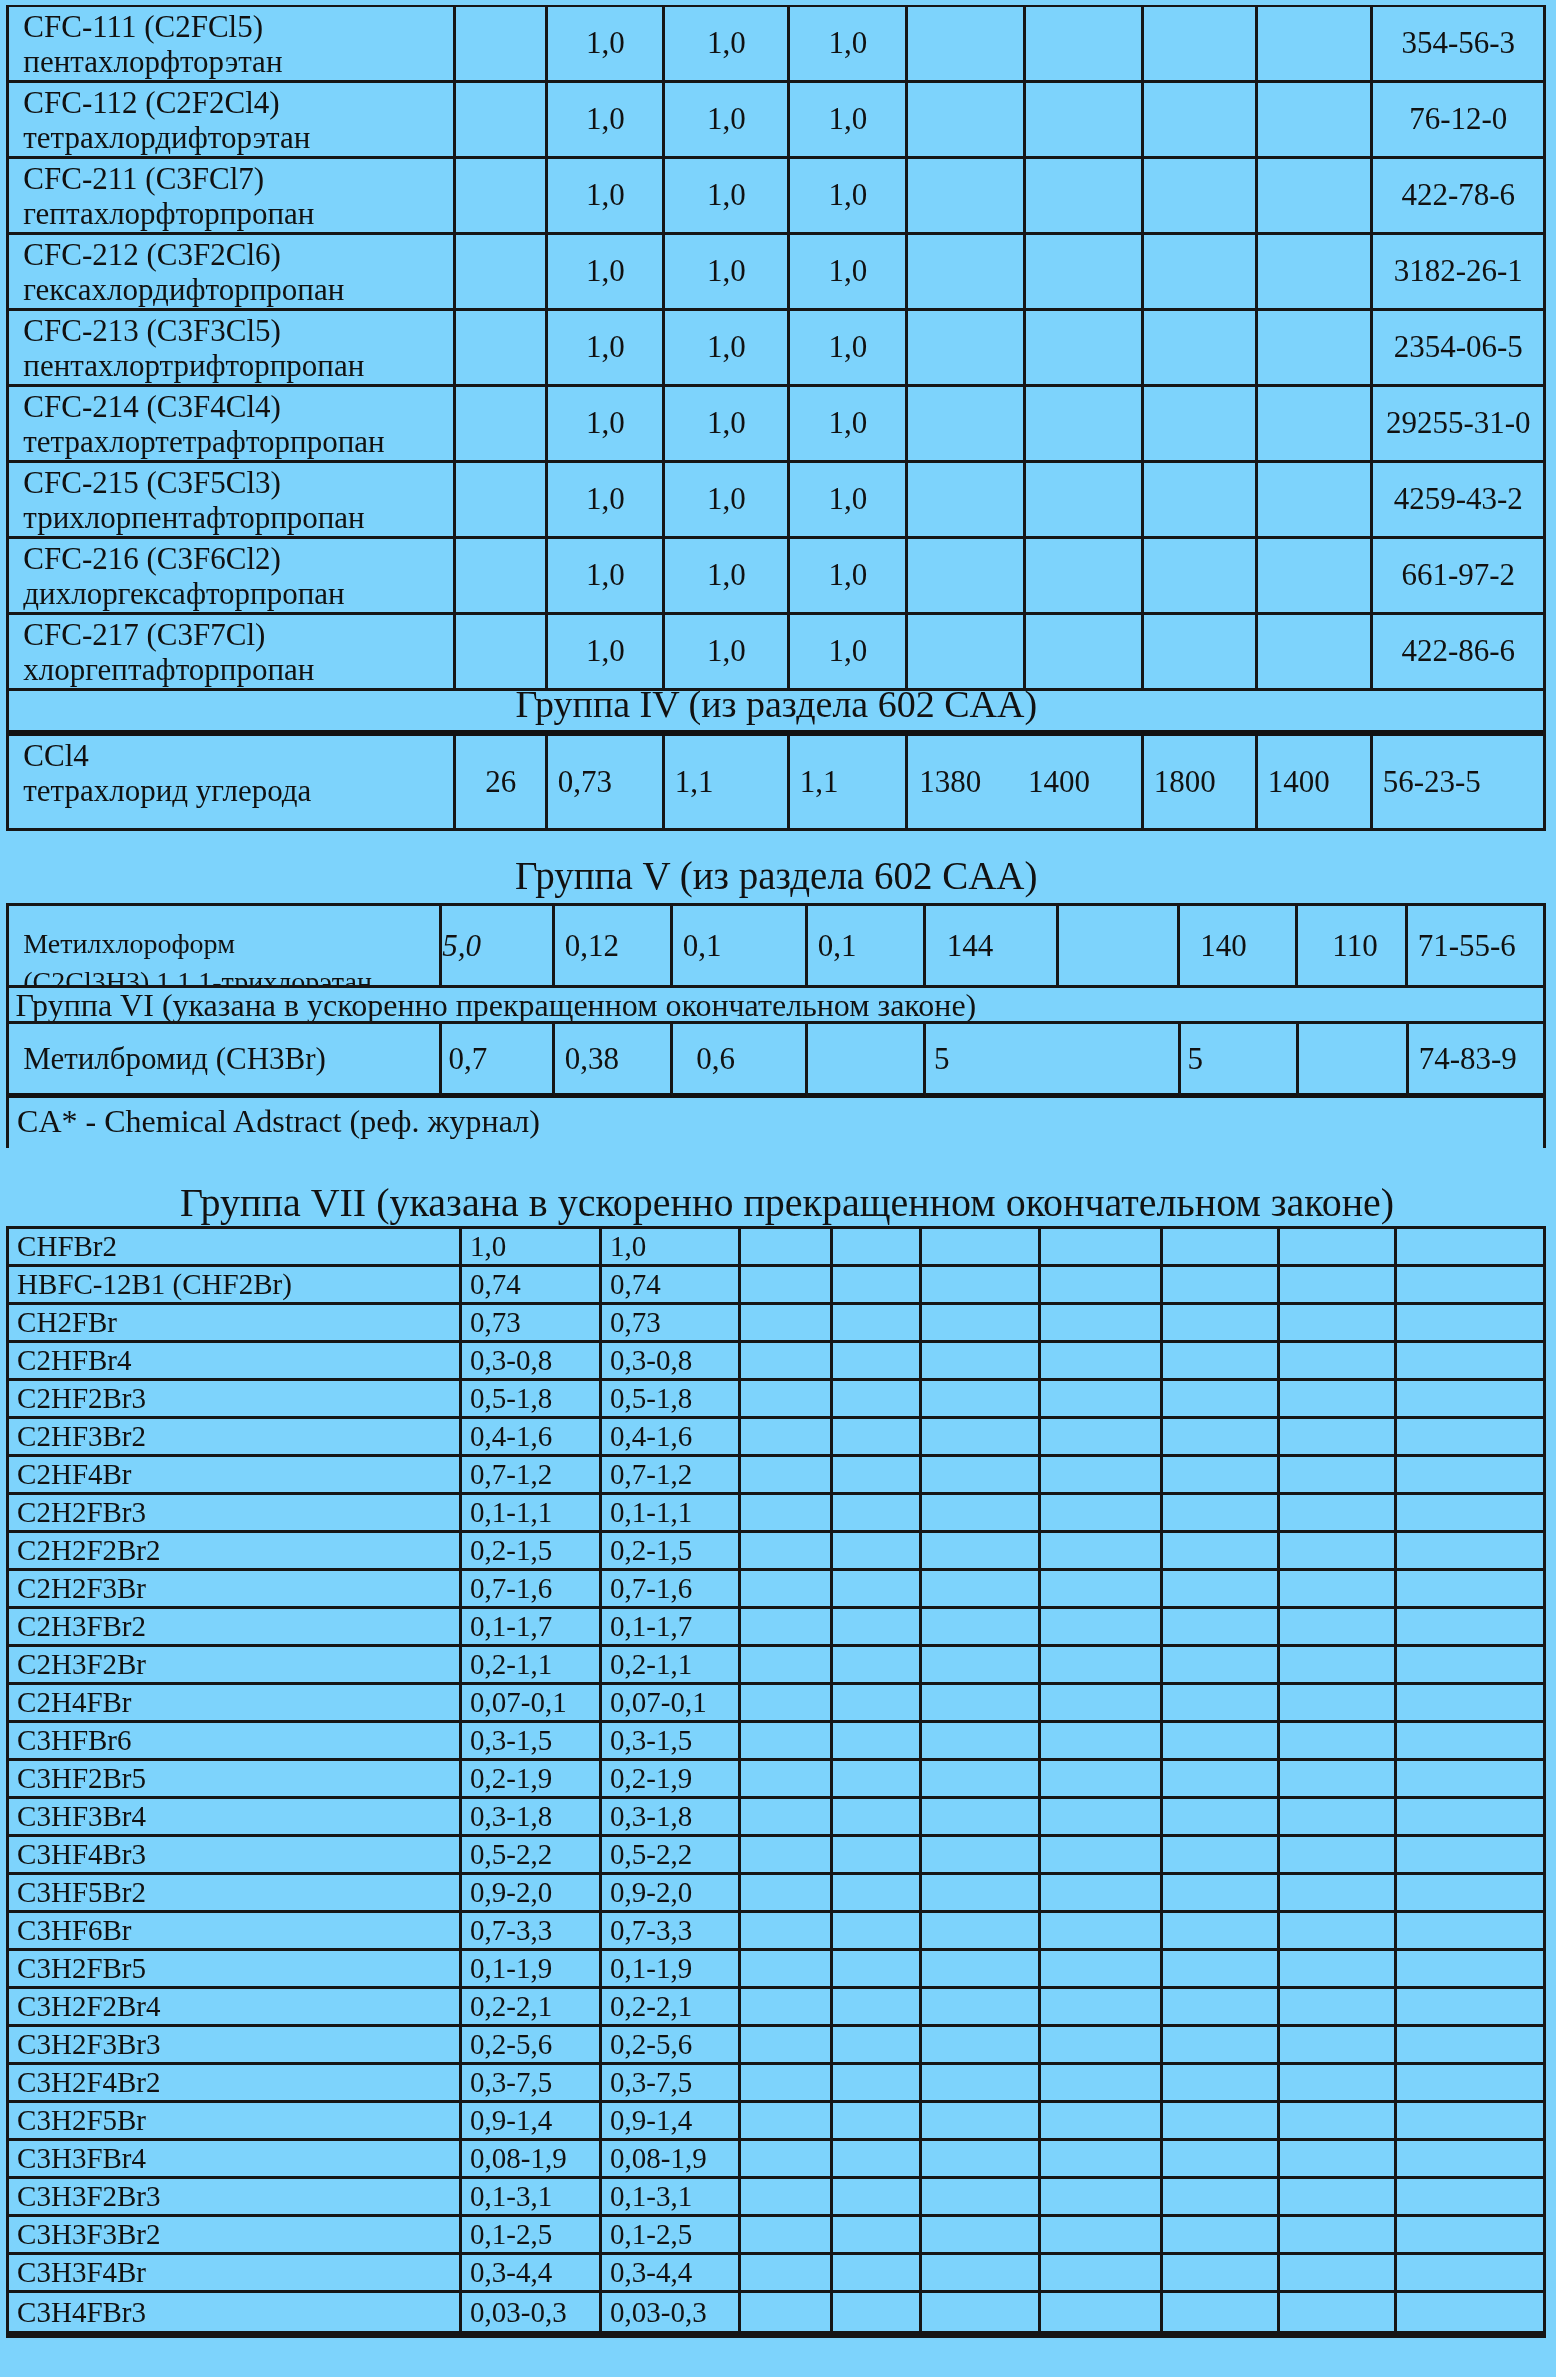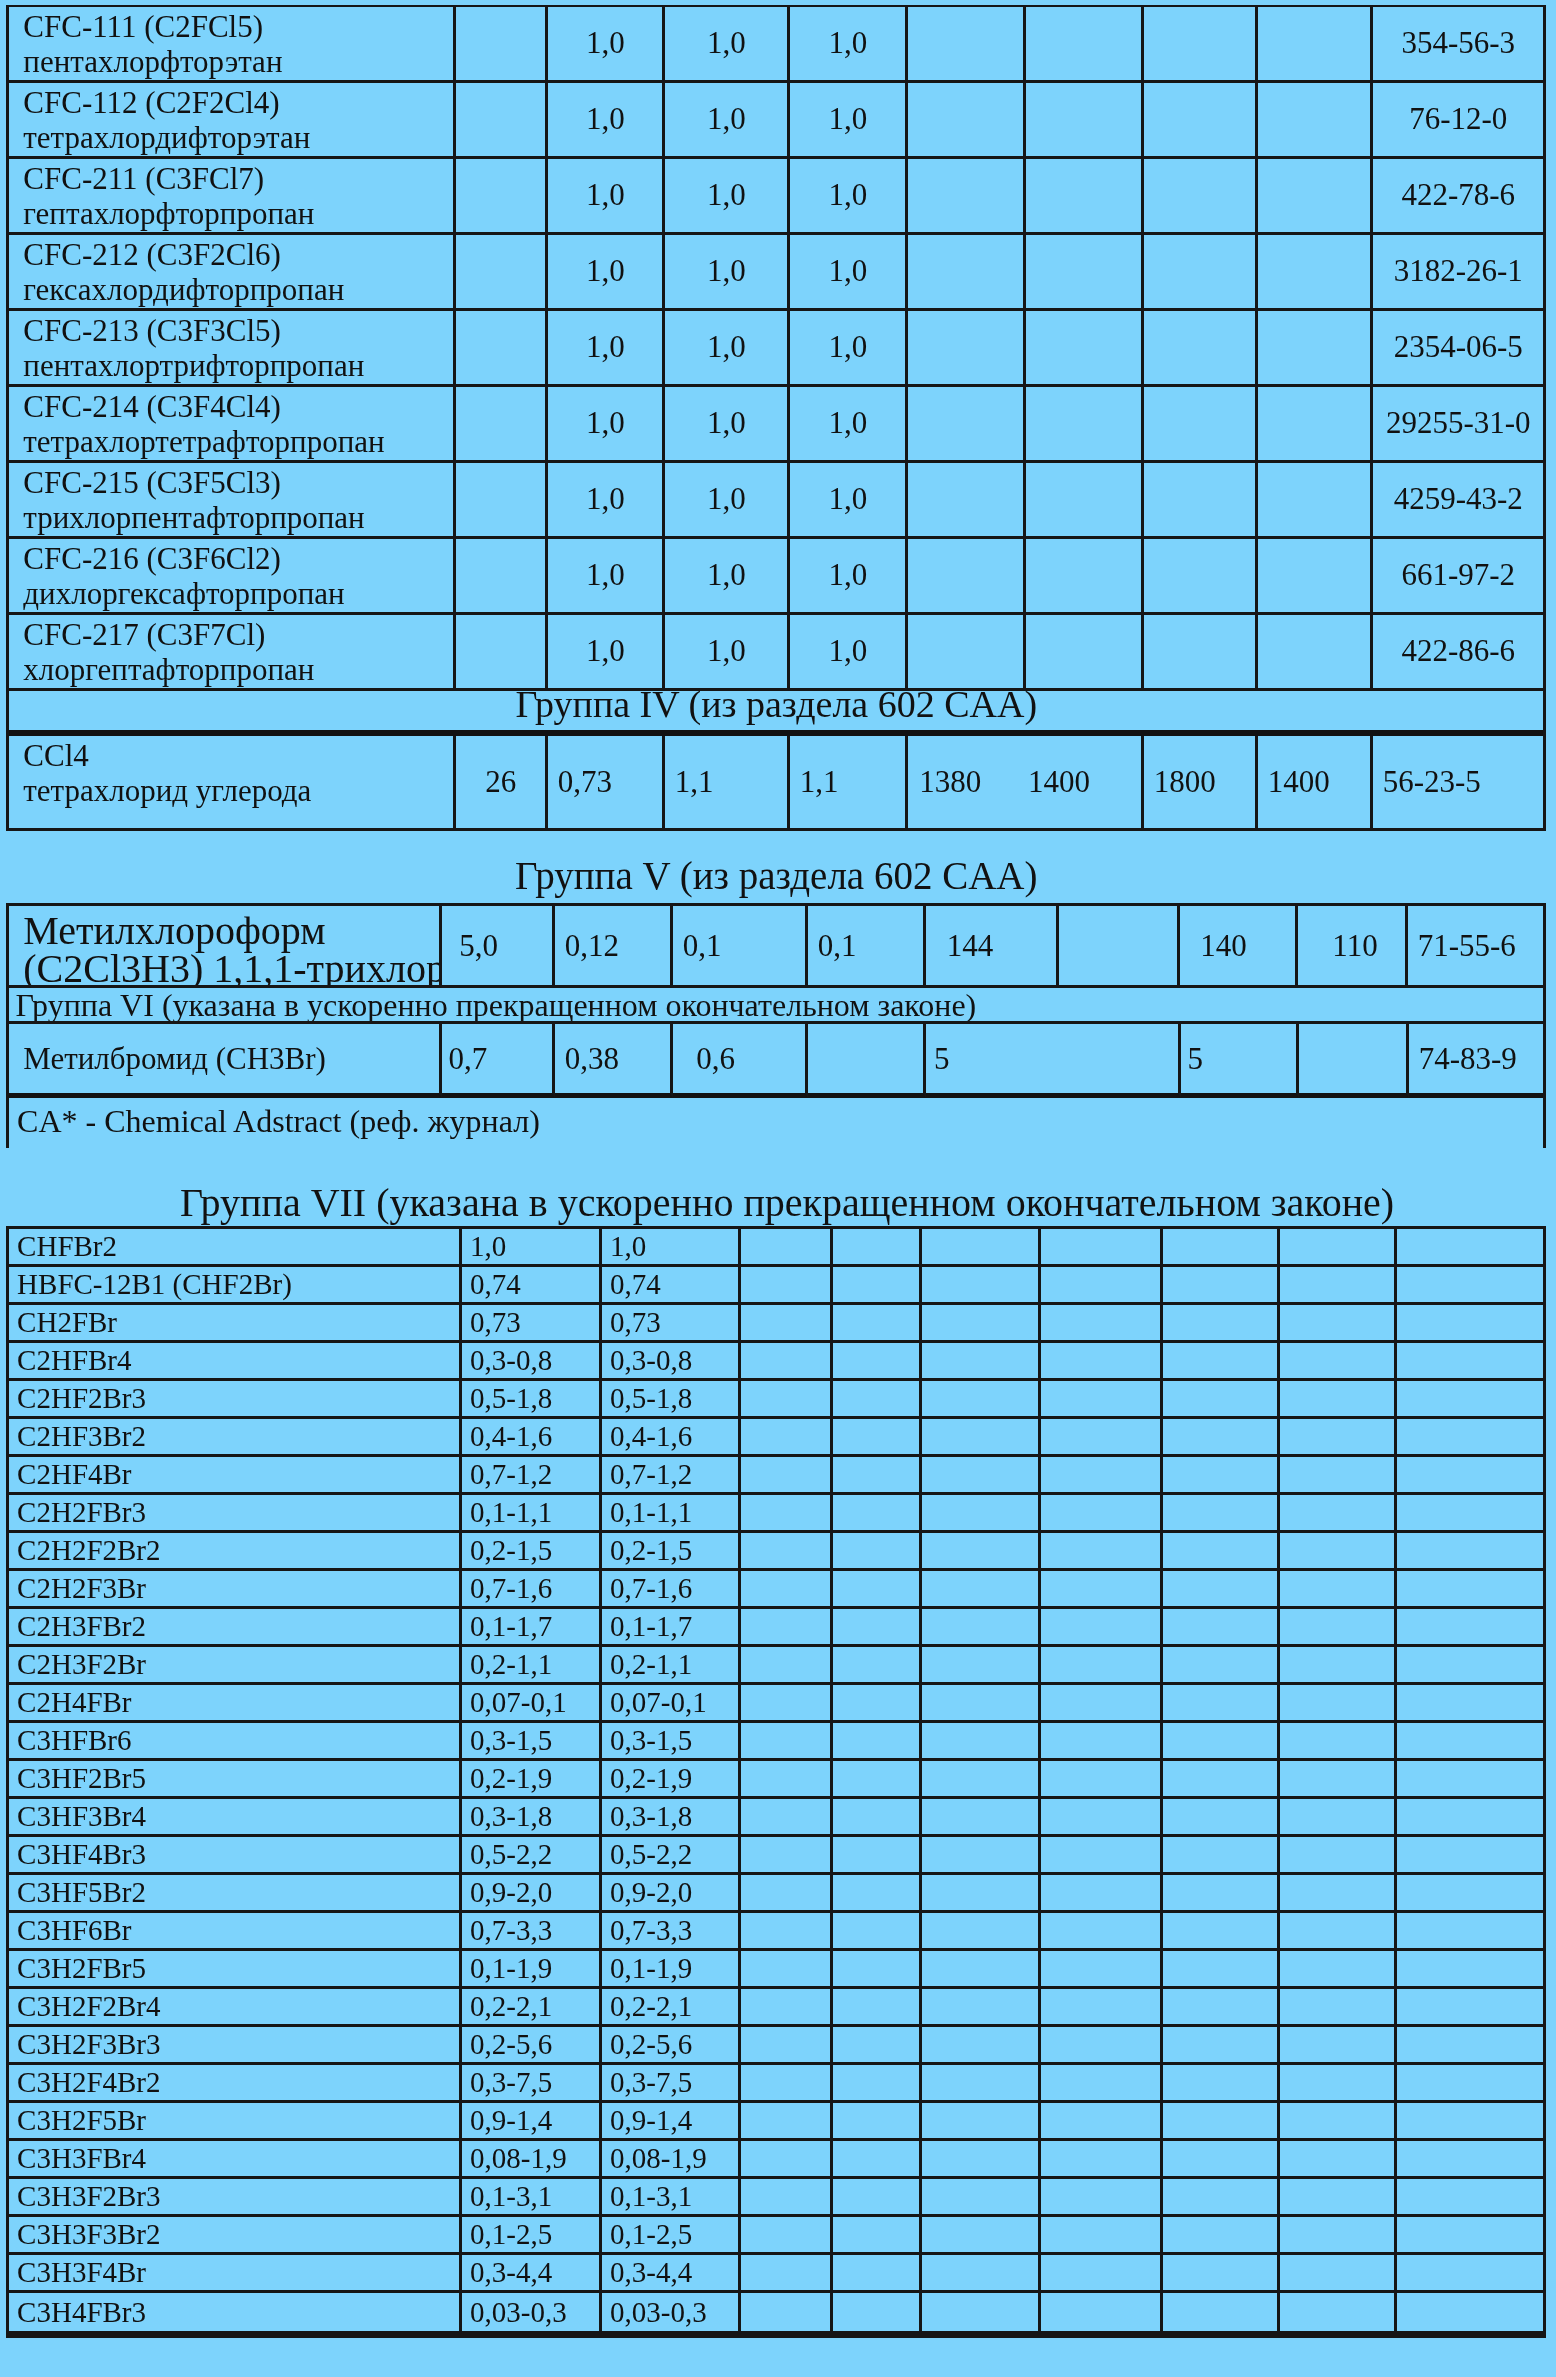--- a/index.html
+++ b/index.html
@@ -23,21 +23,21 @@
   .t3row{grid-template-columns:453px 140px 139px 92px 89px 119px 122px 117px 117px 1fr;height:38px;}
   .row > div{box-sizing:border-box;border-right:3.1px solid #161616;border-bottom:3.1px solid #161616;overflow:hidden;}
   .row > div:last-child{border-right:none;}
   .rowg4 > div{border-right:none;border-bottom:6.3px solid #121212;}
   .rowccl4 > div{border-bottom:none;}
   .t2r3 > div{border-bottom:5.5px solid #121212;}
   .t2r4 > div{border-right:none;border-bottom:none;}
   .t3 div.row:last-of-type > div{border-bottom:none;}
   
   .name{padding:2.4px 4.7px 0 14px;font-size:31px;line-height:35px;white-space:nowrap;}
-  .t2r1 .name{font-size:40px;line-height:38px;padding-top:6px;}
+  .t2r1 .name{font-size:28px;line-height:38px;padding-top:19px;}
   .num{display:flex;align-items:center;font-size:31px;white-space:nowrap;}
   .ctr{justify-content:center;}
   .lft{padding-left:9.4px;}
   .merged{display:flex;align-items:center;font-size:31px;white-space:nowrap;}
   .merged .m1{display:inline-block;width:118px;padding-left:11px;box-sizing:border-box;}
   .merged .m2{display:inline-block;padding-left:1.6px;}
   .t2r3 .merged .m1{width:783px;padding-left:7.8px;}
   .g4cell{display:flex;align-items:center;justify-content:center;font-size:38px;padding-bottom:13px;white-space:nowrap;}
   .g6cell{font-size:32px;line-height:34px;padding-left:6.3px;white-space:nowrap;}
   .cacell{font-size:32px;padding:4.7px 0 0 7.8px;white-space:nowrap;}
@@ -222,21 +222,21 @@
   </section>
 
   <div class="heading g5">Группа V (из раздела 602 CAA)</div>
 
   <section class="tbl t2">
     <div class="row t2r1">
       <div class="name">
         <div>Метилхлороформ</div>
         <div>(C2Cl3H3) 1,1,1-трихлорэтан</div>
       </div>
-      <div class="num" style="padding-left:17px;">5,0</div>
+      <div class="num" style="font-style:italic;">5,0</div>
       <div class="num lft">0,12</div>
       <div class="num lft">0,1</div>
       <div class="num lft">0,1</div>
       <div class="num" style="padding-left:20.4px;">144</div>
       <div class="num"></div>
       <div class="num" style="padding-left:20px;">140</div>
       <div class="num" style="padding-left:34px;">110</div>
       <div class="num lft">71-55-6</div>
     </div>
 

